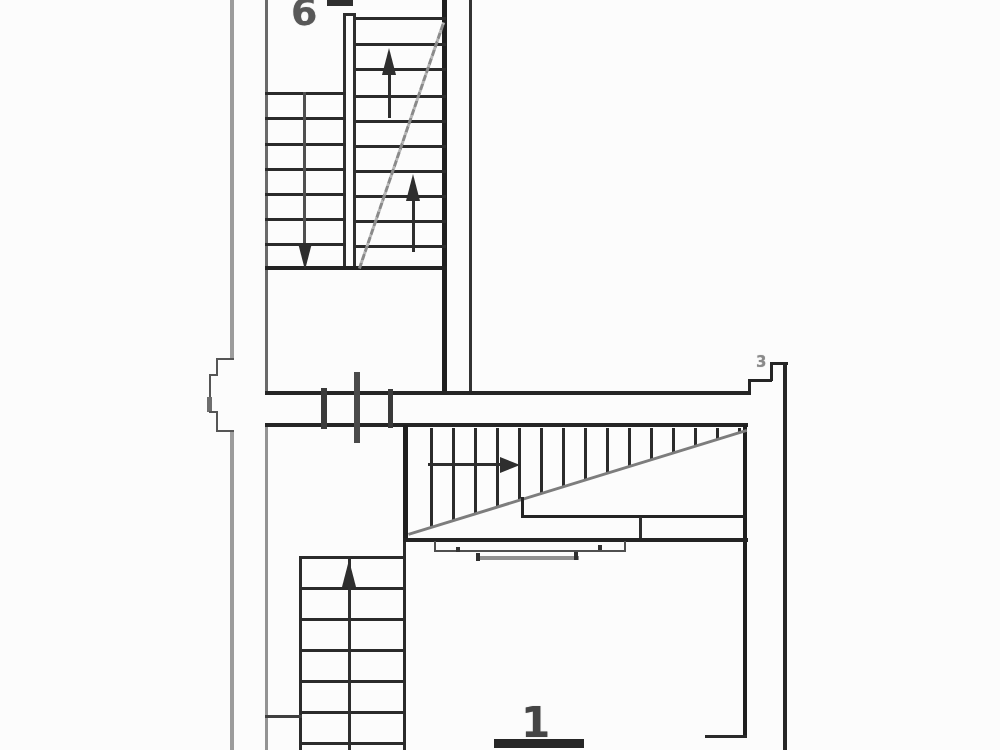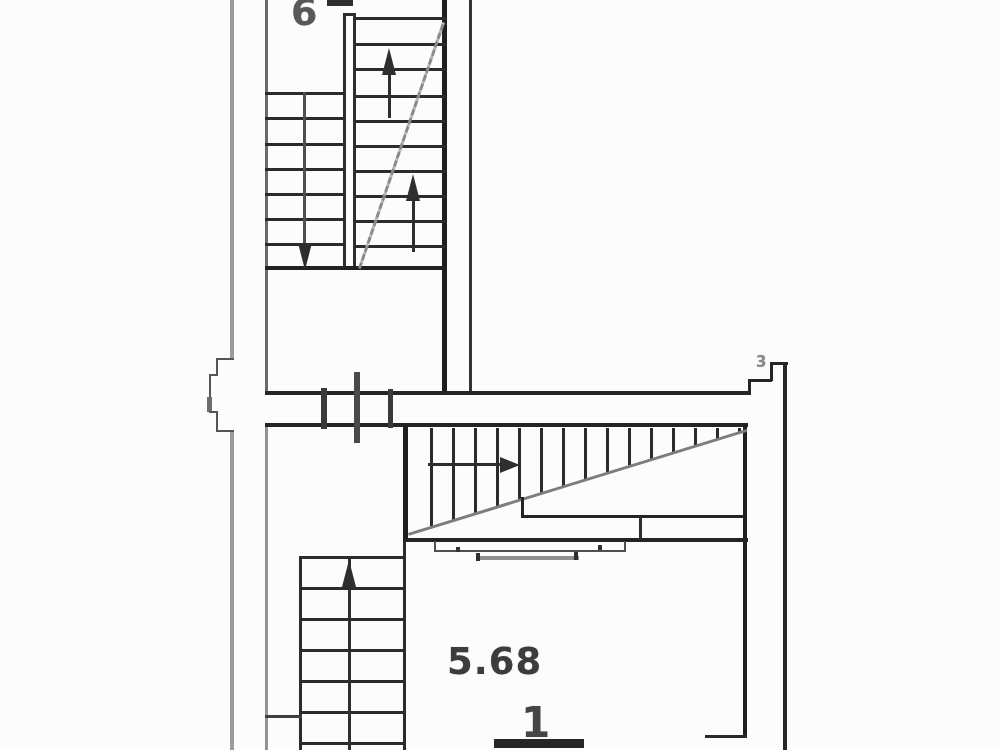--- a/index.html
+++ b/index.html
@@ -152,18 +152,17 @@
       <div class="ln" style="left: 300px; top: 680px; width: 104px; height: 3px; background: rgb(43, 43, 43);"></div>
       <div class="ln" style="left: 300px; top: 711px; width: 104px; height: 3px; background: rgb(43, 43, 43);"></div>
       <div class="ln" style="left: 300px; top: 742px; width: 104px; height: 3px; background: rgb(43, 43, 43);"></div>
     </div>
   <div class="ln" style="left:348px;top:556px;width:3px;height:194px;background:#2e2e2e;"></div>
   <div class="arrow-up" style="left:342px;top:560px;"></div>
   <div class="ln" style="left:265px;top:715px;width:37px;height:3px;background:#3f3f3f;"></div>
 
   <div class="ln" style="left:705px;top:735px;width:42px;height:3px;background:#2a2a2a;"></div>
 
-  <div class="lbl" style="left:447px;top:640px;font-size:37px;letter-spacing:1px;">5.68</div>
 
   <div class="lbl" style="left:521px;top:698px;font-size:42px;color:#454545;">1</div>
   <div class="ln" style="left:494px;top:739px;width:90px;height:9px;background:#262626;"></div>
 
 </div>
 
 </body></html>

